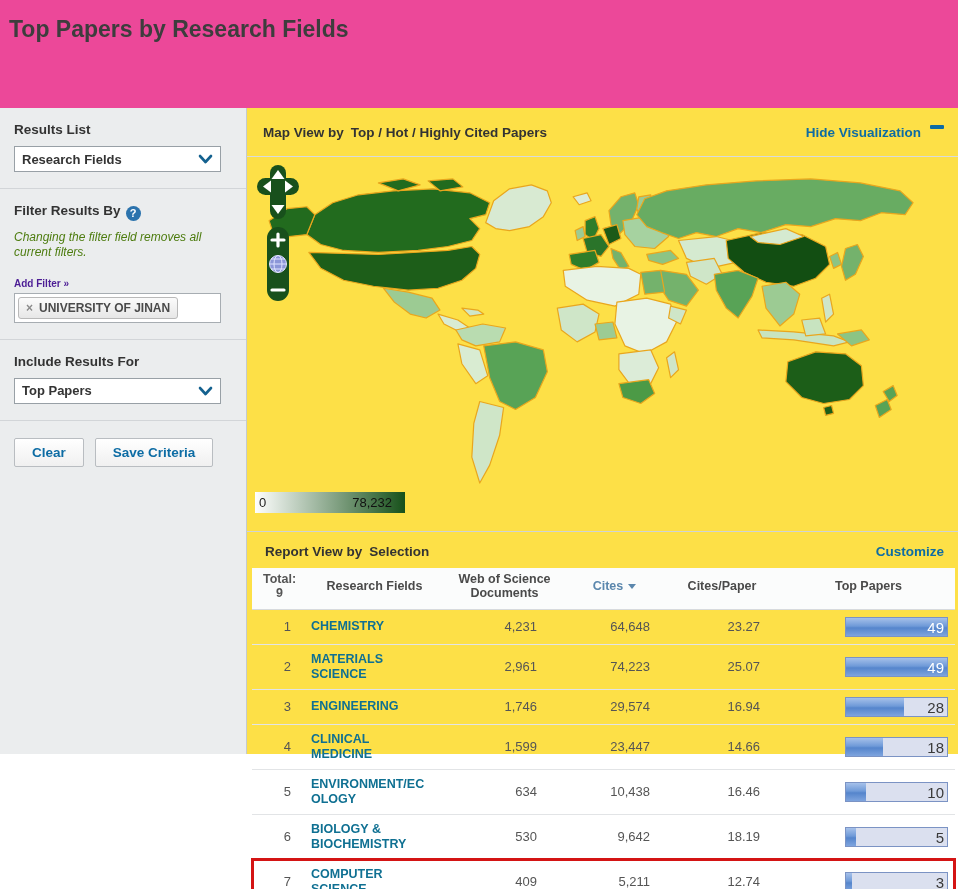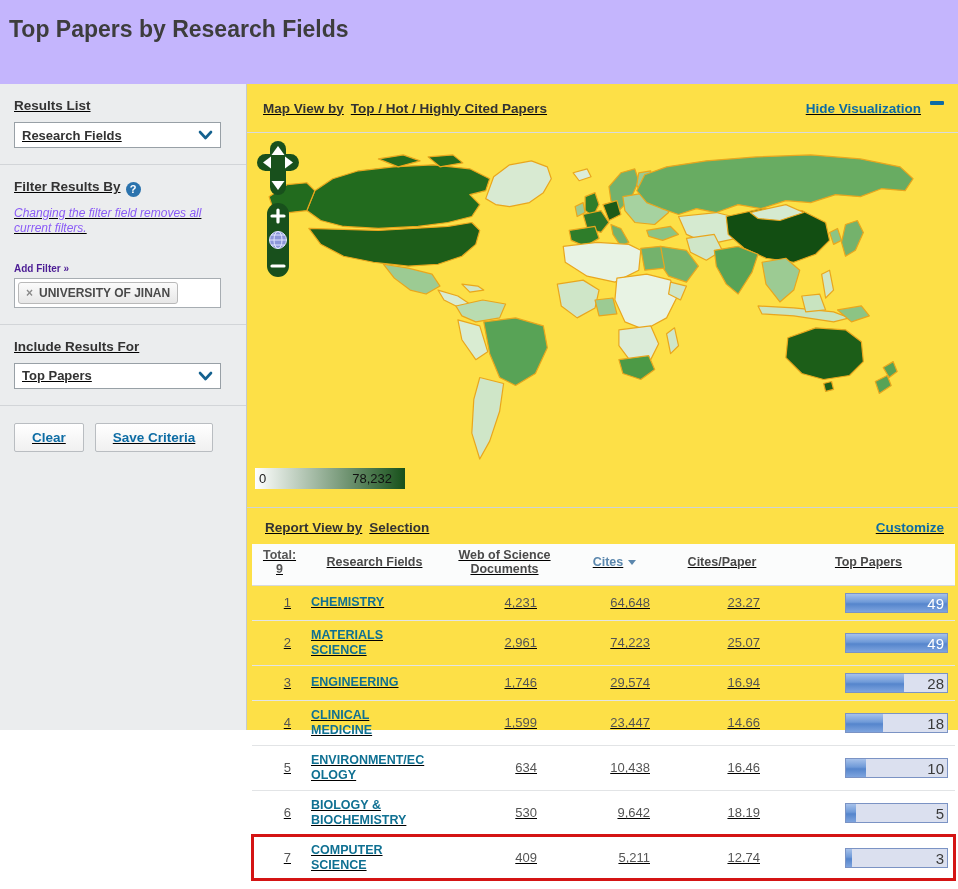--- a/index.html
+++ b/index.html
@@ -1,38 +1,38 @@
 <!DOCTYPE html>
 <html><head>
 <meta charset="utf-8">
 <style>
   * { box-sizing: border-box; margin: 0; padding: 0; }
   html,body { background:#fff; }
   body { width:958px; height:889px; font-family:"Liberation Sans", sans-serif; position:relative; overflow:hidden; }
 
   
-  .page-header { height:84px; background:#c4b5fd; padding:16px 10px 0 9px; }
+  .page-header { height:108px; background:#ec4899; padding:16px 10px 0 9px; }
   .page-title { font-size:23px; font-weight:bold; color:#3d3d3d; }
 
   
-  .content { display:flex; height:646px;text-decoration:underline; }
+  .content { display:flex; height:646px; }
   .sidebar { width:247px; background:#ebedee; border-right:1px solid #c5cacd; }
   .main { flex:1; background:#fde047; position:relative; }
 
   
   .side-section { padding:14px 14px 16px 14px; border-bottom:1px solid #d2d5d8; }
   .side-section:last-child { border-bottom:none; }
   .side-label { font-size:13.5px; font-weight:bold; color:#333; margin-bottom:9px; }
   .select { display:flex; justify-content:space-between; align-items:center; width:207px; height:26px;
             background:#fff; border:1px solid #98a0a6; padding:0 7px; cursor:pointer; }
   .select .sel-text { font-size:13px; font-weight:bold; color:#333; }
   .help-icon { display:inline-flex; align-items:center; justify-content:center; width:15px; height:15px;
                border-radius:50%; background:#2b73ad; color:#fff; font-size:11px; font-weight:bold;
                vertical-align:-2px; margin-left:5px; }
-  .side-note { font-size:12px; font-style:italic; color:#8b5cf6; line-height:1.3; margin:2px 0 21px; }
+  .side-note { font-size:12px; font-style:italic; color:#4d7c0f; line-height:1.3; margin:2px 0 12px; }
   .add-filter { font-size:10px; font-weight:bold; color:#4c1d95; cursor:pointer; display:inline-block; margin-bottom:4px; }
   .filter-box { width:207px; background:#fff; border:1px solid #a7adb2; padding:3px; }
   .filter-tag { display:inline-flex; align-items:center; gap:6px; max-width:199px;
                 background:linear-gradient(#fbfbfb,#e7e7e7); border:1px solid #b9b9b9; border-radius:3px;
                 padding:3px 7px; font-size:12px; font-weight:bold; color:#4a4a4a; white-space:nowrap; }
   .tag-x { color:#8a8a8a; font-weight:bold; font-size:12px; cursor:pointer; }
   .btn-row { display:flex; gap:11px; padding-top:17px; }
   .btn { background:linear-gradient(#ffffff,#f0f0f0); border:1px solid #b9bdc1; border-radius:2px;
          padding:6px 17px; font-size:13.5px; font-weight:bold; color:#0d6ca4; cursor:pointer;
          font-family:"Liberation Sans", sans-serif; }

